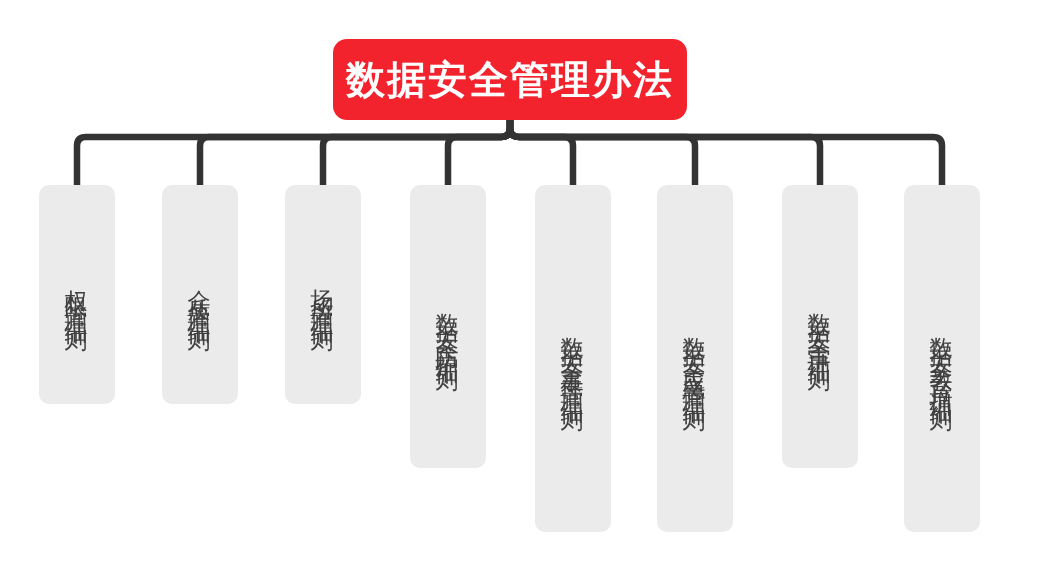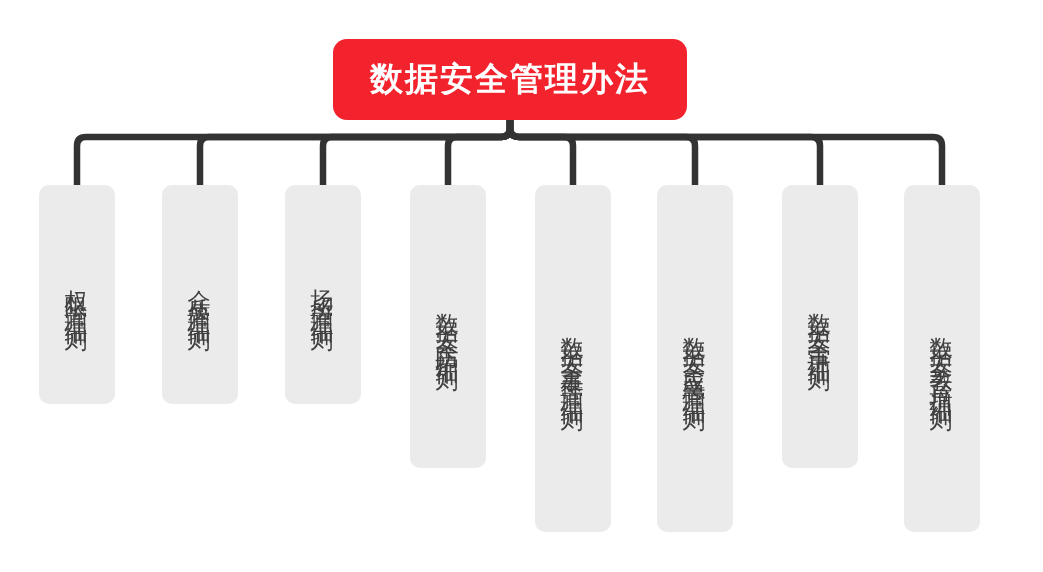--- a/index.html
+++ b/index.html
@@ -29,21 +29,21 @@
     width: 354px;
     height: 81px;
     border-radius: 14px;
     display: flex;
     align-items: center;
     justify-content: center;
     box-sizing: border-box;
     cursor: pointer;
   }
   .root-node span {
-    font-size: 33px;
+    font-size: 39px;
     font-weight: bold;
     letter-spacing: 2px;
     white-space: nowrap;
     text-align: center;
   }
   .child-node {
     position: absolute;
     width: 76px;
     border-radius: 10px;
     display: flex;

